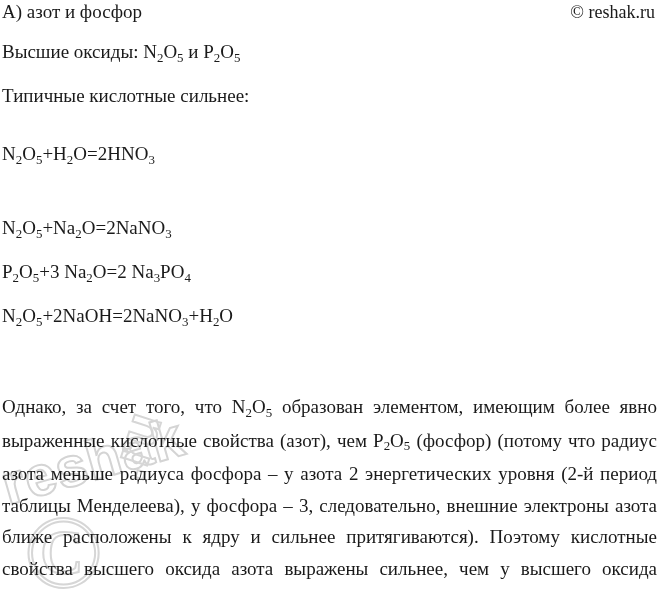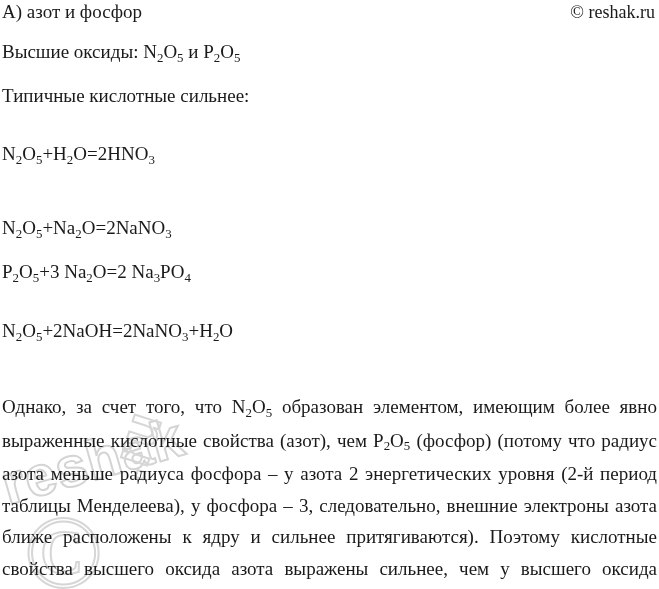--- a/index.html
+++ b/index.html
@@ -137,20 +137,20 @@
 
     <div class="line" style="top:40px;">
       <span>Высшие оксиды: </span><span><span>N</span><sub>2</sub><span>O</span><sub>5</sub></span><span> и </span><span><span>P</span><sub>2</sub><span>O</span><sub>5</sub></span>
     </div>
 
     <div class="line" style="top:84px;">Типичные кислотные сильнее:</div>
 
     <div class="line eq" style="top:123px;margin-top:19px;">N<sub>2</sub>O<sub>5</sub>+H<sub>2</sub>O=2HNO<sub>3</sub></div>
     <div class="line eq" style="top:216px;">N<sub>2</sub>O<sub>5</sub>+Na<sub>2</sub>O=2NaNO<sub>3</sub></div>
     <div class="line eq" style="top:260px;">P<sub>2</sub>O<sub>5</sub>+3 Na<sub>2</sub>O=2 Na<sub>3</sub>PO<sub>4</sub></div>
-    <div class="line eq" style="top:319px;">N<sub>2</sub>O<sub>5</sub>+2NaOH=2NaNO<sub>3</sub>+H<sub>2</sub>O</div>
+    <div class="line eq" style="top:304px;">N<sub>2</sub>O<sub>5</sub>+2NaOH=2NaNO<sub>3</sub>+H<sub>2</sub>O</div>
 
     <div class="para">
       <p id="explanation-text">Однако, за счет того, что N<sub>2</sub>O<sub>5</sub> образован элементом, имеющим более явно выраженные кислотные свойства (азот), чем P<sub>2</sub>O<sub>5</sub> (фосфор) (потому что радиус азота меньше радиуса фосфора – у азота 2 энергетических уровня (2-й период таблицы Менделеева), у фосфора – 3, следовательно, внешние электроны азота ближе расположены к ядру и сильнее притягиваются). Поэтому кислотные свойства высшего оксида азота выражены сильнее, чем у высшего оксида фосфора.</p>
     </div>
 
   </div>
 </div>
 
 </body></html>

